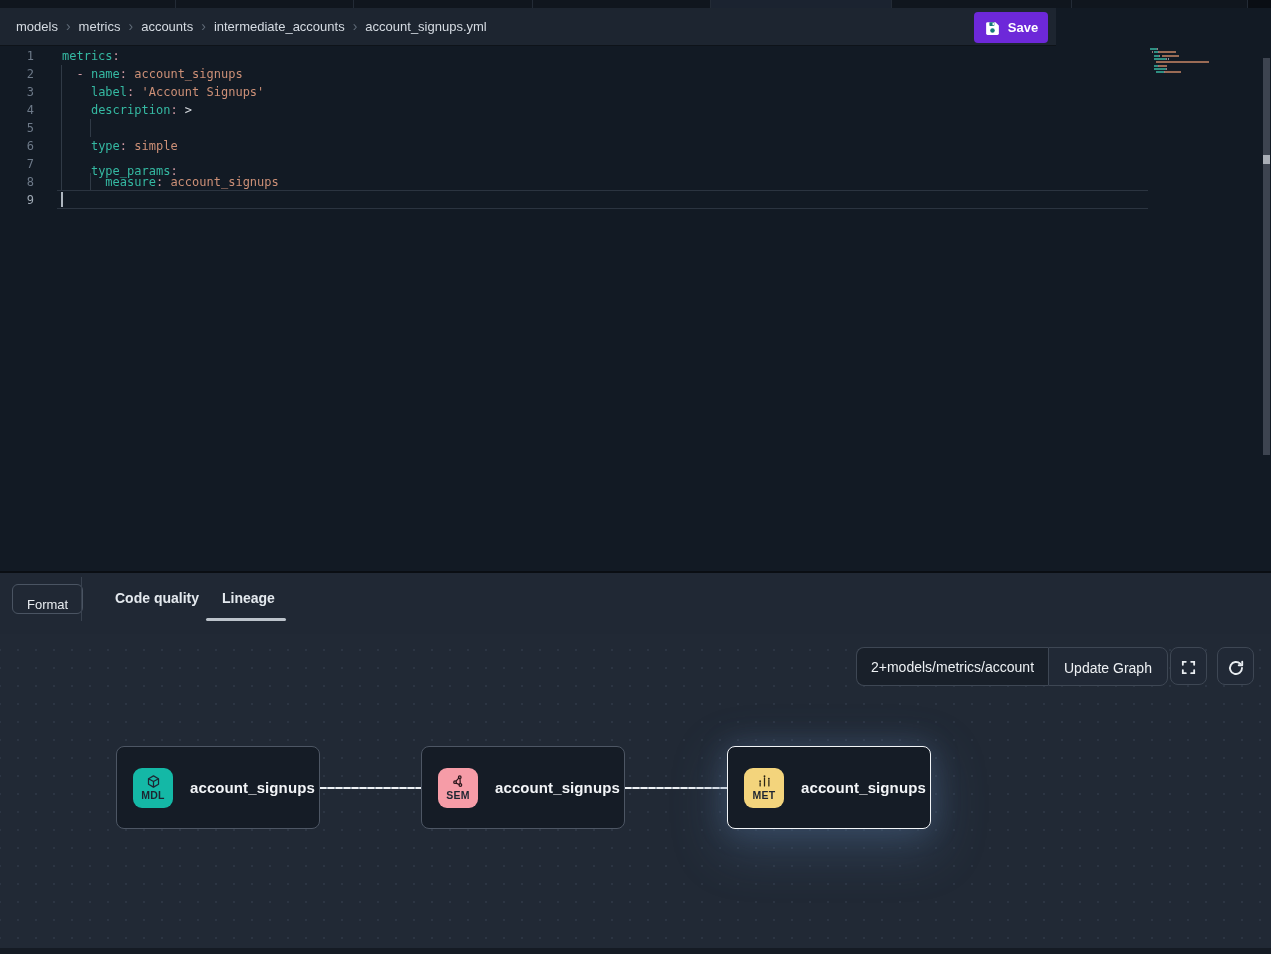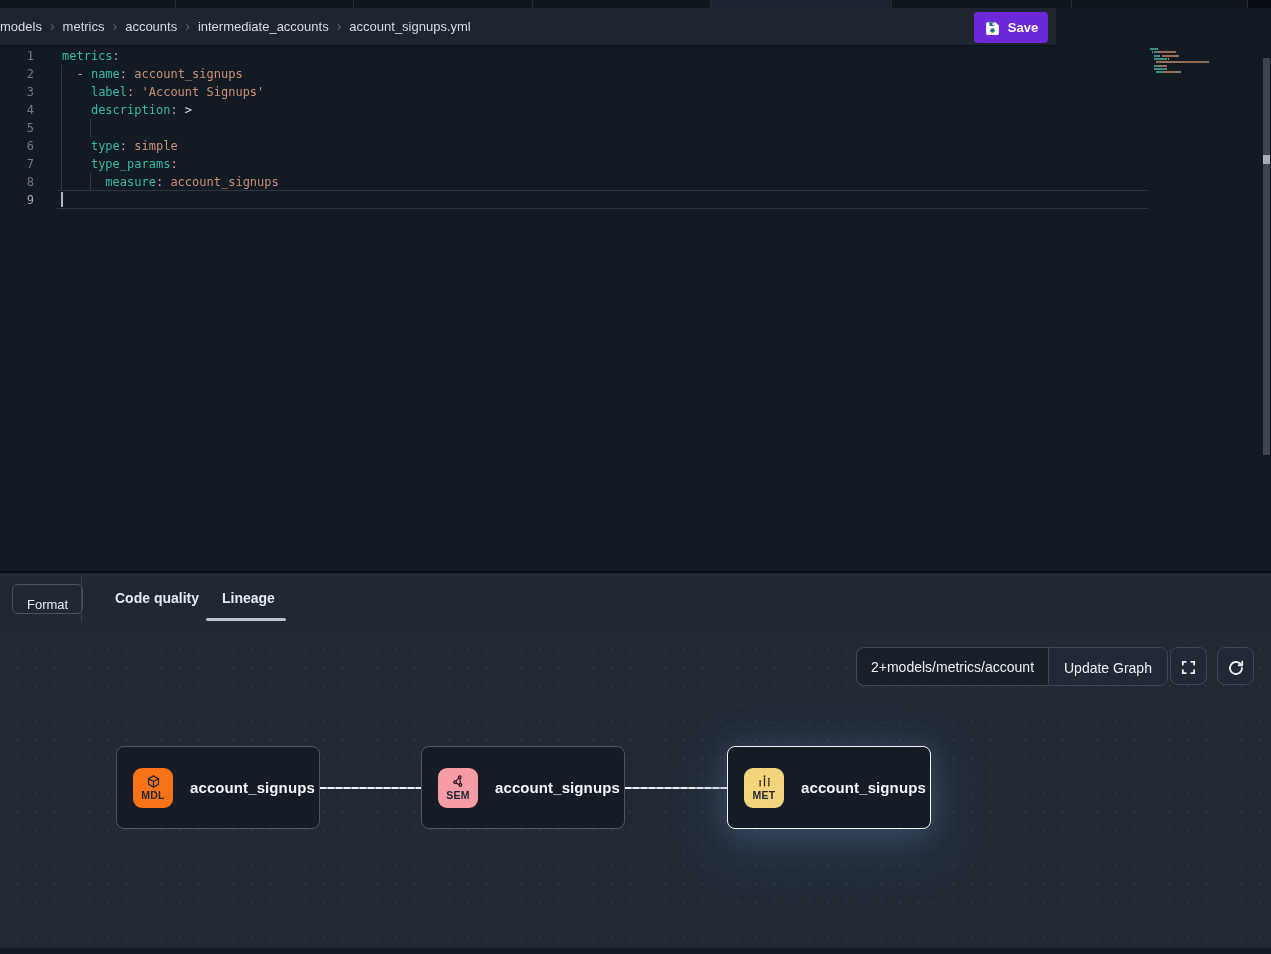--- a/index.html
+++ b/index.html
@@ -12,21 +12,21 @@
 
   
   .tabstrip { position:absolute; top:0; left:0; width:1271px; height:8px; background:#0a0e14; display:flex; }
   .tabcell { height:8px; background:#10161e; border-right:1px solid #232b36; }
   .tabcell.active { background:#1b2330; }
 
   
   .crumb-bar {
     position:absolute; top:8px; left:0; width:1056px; height:38px;
     background:#1d2530; border-bottom:1px solid #0e1319;
-    display:flex; align-items:center; padding-left:0;
+    display:flex; align-items:center; padding-left:16px;
   }
   .breadcrumb { display:flex; align-items:center; font-size:13px; color:#d5dbe2; }
   .bc-item { cursor:default; }
   .bc-sep { color:#5f6a77; margin:0 8px; font-size:14px; line-height:1; transform:translateY(-1px); }
   .save-btn {
     position:absolute; right:8px; top:4px; height:31px; width:74px;
     border:none; border-radius:4px; display:flex; align-items:center; justify-content:center; gap:7px;
     color:#ffffff; font-size:13px; font-weight:700; font-family:"Liberation Sans", sans-serif; cursor:pointer;
   }
 
@@ -161,21 +161,21 @@
         <div class="code-row" style="top: 19px;"><span class="seg-w">  </span><span class="seg-p">-</span><span class="seg-w"> </span><span class="seg-k">name</span><span class="seg-p">:</span><span class="seg-v"> account_signups</span></div>
         <div class="gutter-num" style="top: 37px;">3</div>
         <div class="code-row" style="top: 37px;"><span class="seg-w">    </span><span class="seg-k">label</span><span class="seg-p">:</span><span class="seg-w"> </span><span class="seg-v">'Account Signups'</span></div>
         <div class="gutter-num" style="top: 55px;">4</div>
         <div class="code-row" style="top: 55px;"><span class="seg-w">    </span><span class="seg-k">description</span><span class="seg-p">:</span><span class="seg-w"> </span><span class="seg-o">&gt;</span></div>
         <div class="gutter-num" style="top: 73px;">5</div>
         <div class="code-row" style="top: 73px;"><span class="seg-w">      </span></div>
         <div class="gutter-num" style="top: 91px;">6</div>
         <div class="code-row" style="top: 91px;"><span class="seg-w">    </span><span class="seg-k">type</span><span class="seg-p">:</span><span class="seg-v"> simple</span></div>
         <div class="gutter-num" style="top: 109px;">7</div>
-        <div class="code-row" style="top: 109px;"><span class="seg-w">    </span><span class="seg-k">type_params</span><span class="seg-p">:</span></div>
+        <div class="code-row" style="top: 116px;"><span class="seg-w">    </span><span class="seg-k">type_params</span><span class="seg-p">:</span></div>
         <div class="gutter-num" style="top: 127px;">8</div>
         <div class="code-row" style="top: 127px;"><span class="seg-w">      </span><span class="seg-k">measure</span><span class="seg-p">:</span><span class="seg-v"> account_signups</span></div>
         <div class="gutter-num active" style="top: 145px;">9</div>
         <div class="code-row" style="top: 145px;"></div>
       </div>
     <div class="guide" style="left:61px; top:19px; height:126px;"></div>
     <div class="guide" style="left:90px; top:73px; height:18px;"></div>
     <div class="guide" style="left:90px; top:127px; height:18px;"></div>
     <div class="current-line"></div>
     <div class="cursor"></div>
@@ -216,21 +216,21 @@
         <span class="badge-icon"><svg width="18" height="18" viewBox="0 0 24 24" fill="none" stroke="#e9edf1" stroke-width="2.5" stroke-linecap="round" stroke-linejoin="round">
               <path d="M20 12a8 8 0 1 1-2.34-5.66"></path>
               <path d="M20.3 3.6v4.7h-4.7"></path>
             </svg></span>
       </button>
 
       <div class="edge" style="left:320px; width:101px;"></div>
       <div class="edge" style="left:625px; width:102px;"></div>
       <div id="nodes">
           <div class="node" style="left: 116px;">
-            <div class="badge" style="background: #f97316;">
+            <div class="badge" style="background: #14b8a6;">
               <span class="badge-icon"><svg width="15" height="15" viewBox="0 0 24 24" fill="none" stroke="#1d2633" stroke-width="2" stroke-linejoin="round">
                   <path d="M12 3l8 4.5v9L12 21l-8-4.5v-9L12 3z"></path>
                   <path d="M12 12l8-4.5M12 12v9M12 12L4 7.5"></path>
                 </svg></span>
               <span class="badge-text">MDL</span>
             </div>
             <span class="node-label">account_signups</span>
           </div>
           <div class="node" style="left: 421px;">
             <div class="badge" style="background: rgb(246, 156, 167);">

